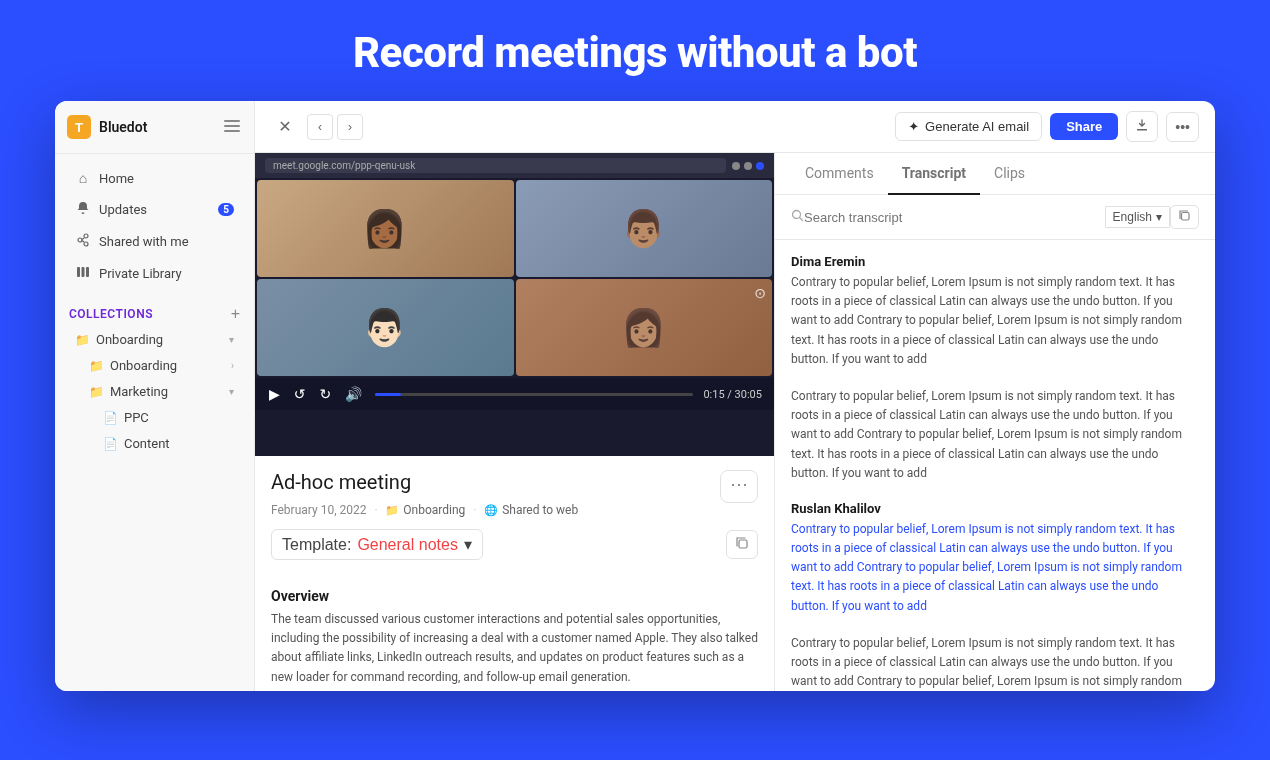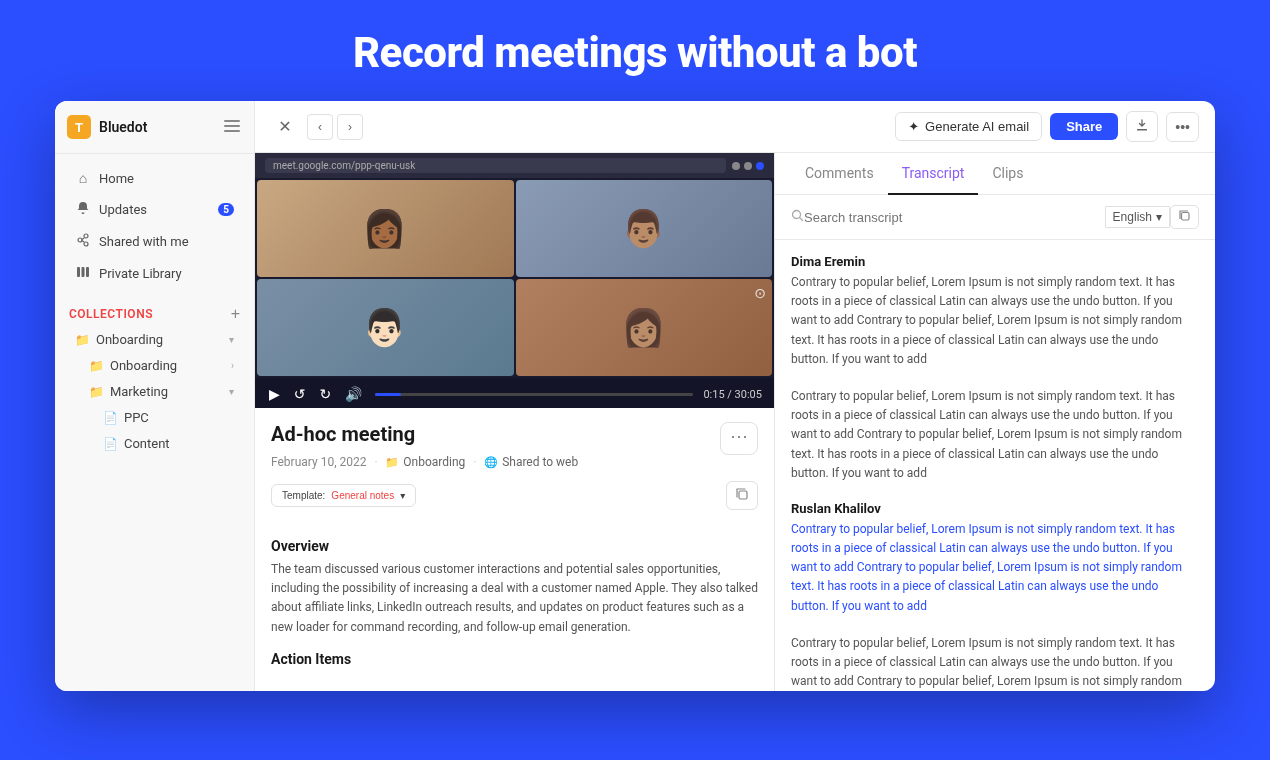--- a/index.html
+++ b/index.html
@@ -110,21 +110,21 @@
     }
     .collections-header {
       display: flex;
       align-items: center;
       justify-content: space-between;
       padding: 8px 14px 4px;
     }
     .collections-title {
       font-size: 12px;
       font-weight: 600;
-      color: #ef4444;
+      color: #6d28d9;
       text-transform: uppercase;
       letter-spacing: 0.5px;
     }
     .add-collection-btn {
       background: none;
       border: none;
       cursor: pointer;
       color: #888;
       font-size: 16px;
       line-height: 1;
@@ -249,21 +249,21 @@
 
     
     .notes-panel {
       flex: 1;
       overflow-y: auto;
       border-right: 1px solid #e8e8e8;
     }
     .video-container {
       background: #1a1a2e;
       position: relative;
-      height: 255px;
+      height: 303px;
       overflow: hidden;
     }
     .video-browser-bar {
       background: #2a2a3e;
       padding: 5px 10px;
       font-size: 11px;
       color: #888;
       display: flex;
       align-items: center;
       gap: 6px;
@@ -350,21 +350,21 @@
       color: #ccc;
       font-size: 11px;
       white-space: nowrap;
     }
 
     .meeting-info {
       padding: 14px 16px;
     }
     .meeting-title {
       font-size: 20px;
-      font-weight: 700;
+      font-weight: 400;
       color: #1a1a1a;
       margin-bottom: 6px;
     }
     .meeting-meta {
       display: flex;
       align-items: flex-start;
       gap: 8px;
       font-size: 12px;
       color: #888;
       margin-bottom: 12px;
@@ -378,26 +378,27 @@
     }
     .meta-icon { font-size: 11px; }
     .template-row {
       display: flex;
       align-items: center;
       justify-content: space-between;
       margin-bottom: 14px;
     }
     .template-select {
       display: flex;
+      align-items: center;
       gap: 6px;
       border: 1px solid #e0e0e0;
       border-radius: 6px;
       padding: 5px 10px;
       cursor: pointer;
-      font-size: 10px;
+      font-size: 16px;
       color: #444;
       background: white;
     }
     .copy-btn {
       background: none;
       border: 1px solid #e0e0e0;
       border-radius: 6px;
       padding: 5px 8px;
       cursor: pointer;
       font-size: 13px;
@@ -438,22 +439,22 @@
     }
     .transcript-tab {
       padding: 12px 14px;
       cursor: pointer;
       font-size: 14px;
       color: #888;
       border-bottom: 2px solid transparent;
       margin-bottom: -1px;
     }
     .transcript-tab.active {
-      color: #8b5cf6;
-      font-weight: 400;
+      color: #737373;
+      font-weight: 700;
       border-bottom-color: #1a1a1a;
     }
     .transcript-search {
       display: flex;
       align-items: center;
       padding: 10px 16px;
       border-bottom: 1px solid #e8e8e8;
       flex-shrink: 0;
     }
     .search-icon { font-size: 13px; color: #aaa; }

